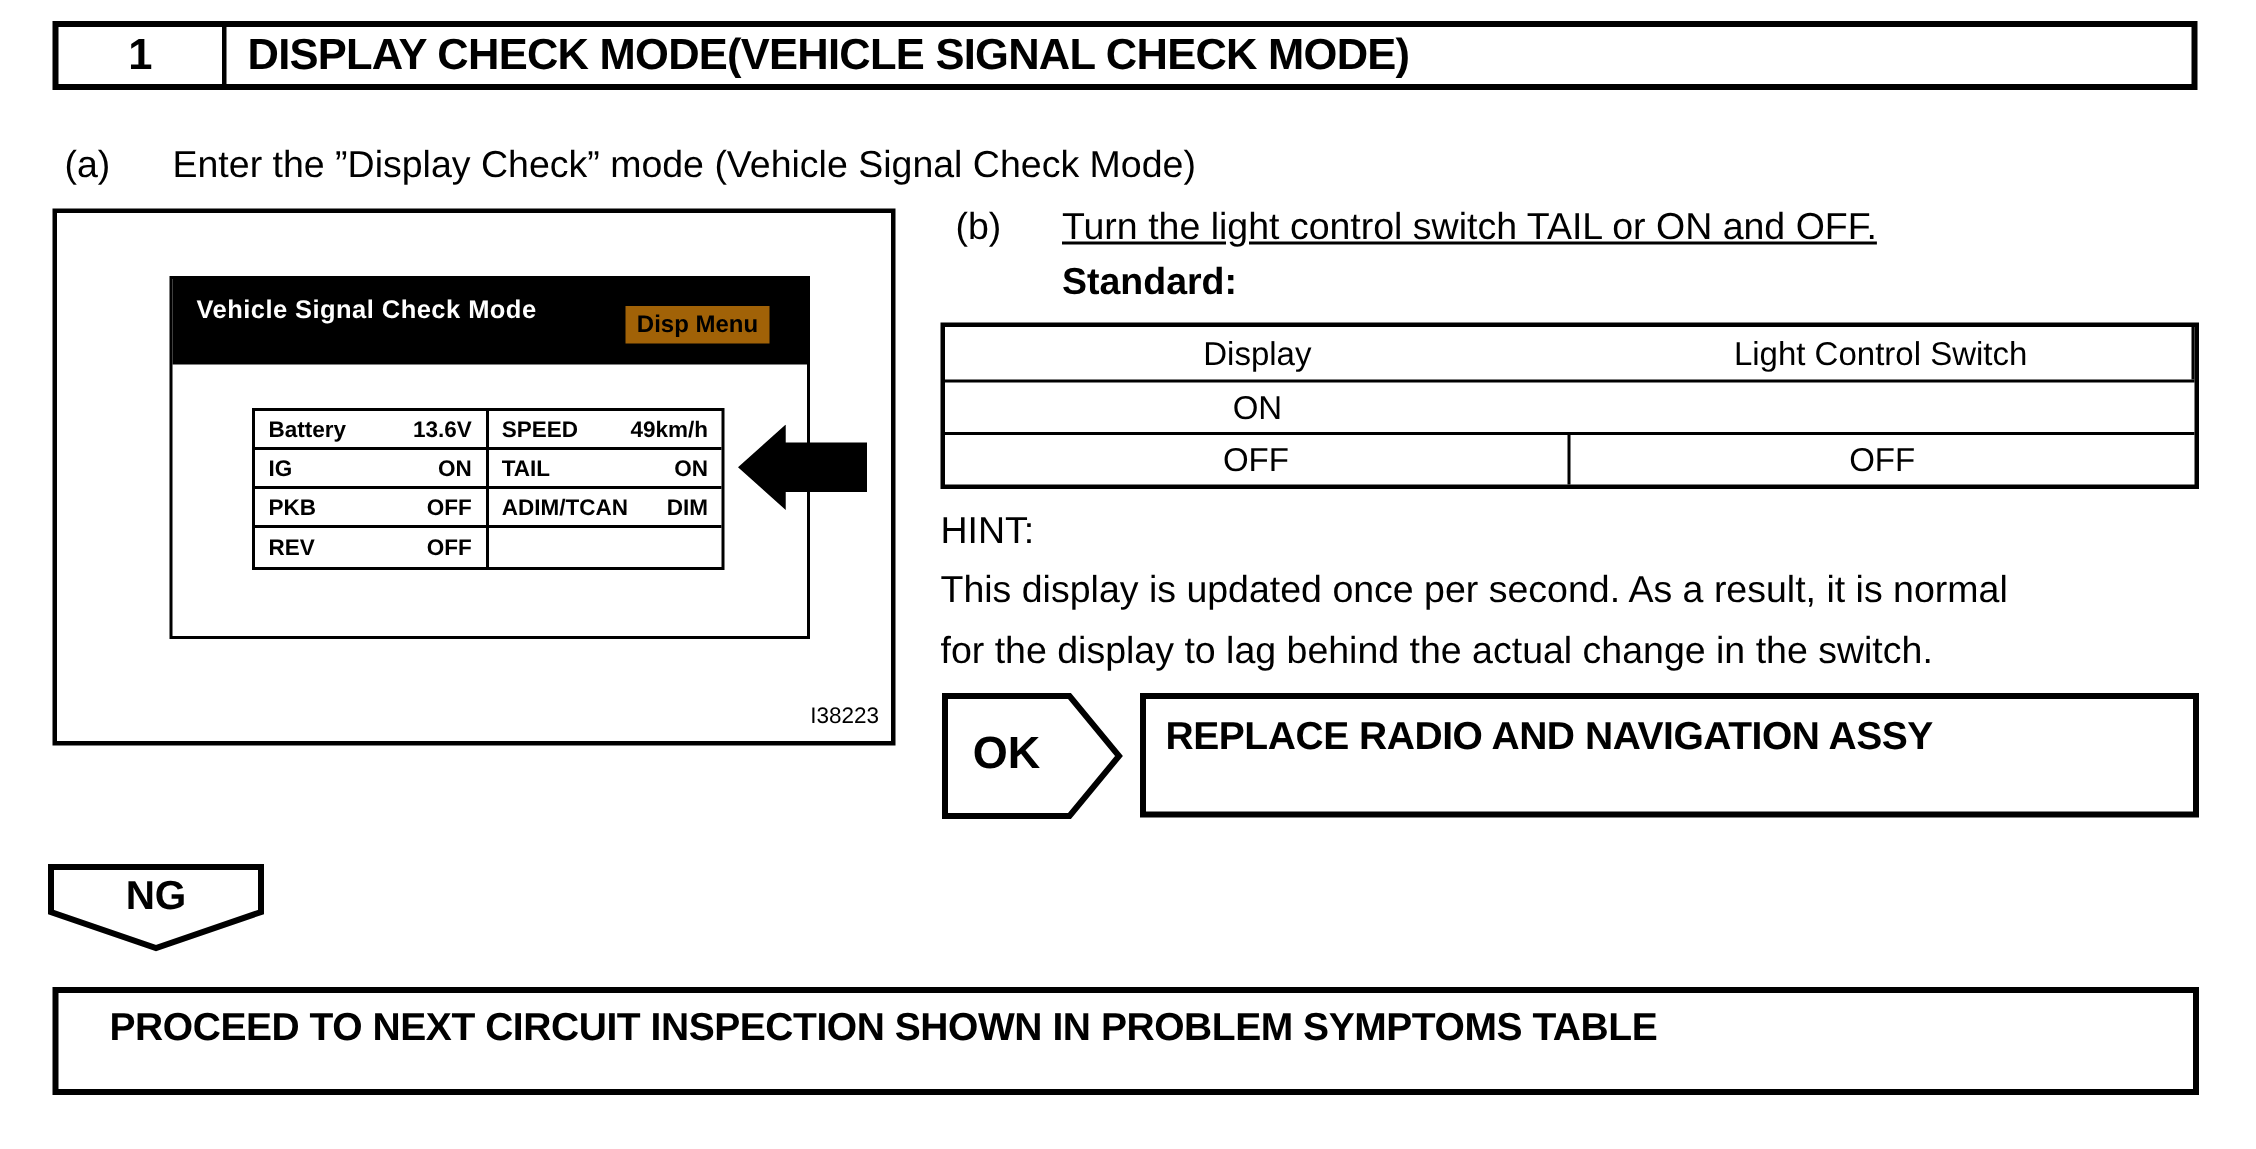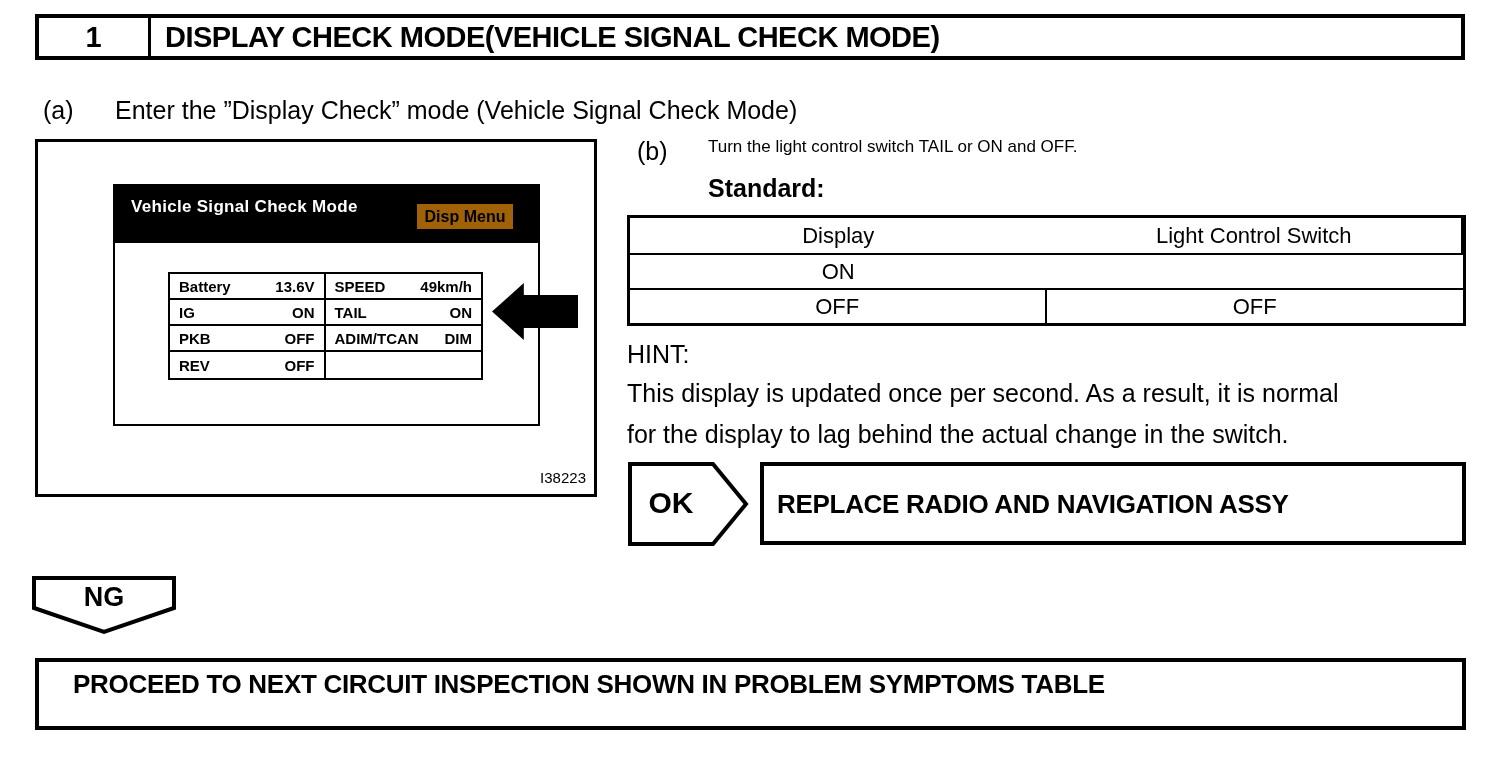--- a/index.html
+++ b/index.html
@@ -35,38 +35,38 @@
   .srow:last-child { border-bottom:none; }
   .scell { width:50%; display:flex; align-items:center; justify-content:space-between; padding:0 9px;
            font-weight:bold; font-size:15px;text-align:center; }
   .scell.left { border-right:2px solid #000; }
   .pointer-arrow { position:absolute; left:454px; top:141px; width:86px; height:57px; background:#000;
                    clip-path: polygon(0 50%, 37% 0, 37% 21%, 100% 21%, 100% 79%, 37% 79%, 37% 100%); }
   .figure-id { position:absolute; right:8px; bottom:8px; font-size:15px; }
 
   
   .step-b-label { left:637px; top:137px; font-size:25px; }
-  .step-b-text  { left:708px; top:137px; font-size:17px; }
+  .step-b-text  { left:708px; top:137px; font-size:25px;text-decoration:underline; }
   .standard-heading { left:708px; top:174px; font-size:25px; font-weight:bold; }
   .standard-table { left:627px; top:215px; width:839px; border:3px solid #000; }
   .strow { display:flex; height:35px; border-top:2px solid #000; }
   .strow:first-child { border-top:none; }
   .stcell { width:50%; display:flex; align-items:center; justify-content:center; font-size:22px; }
   .stcell.first { border-right:2px solid #000; }
 
   
   .hint-heading { left:627px; top:340px; font-size:25px; }
   .hint-line1 { left:627px; top:379px; font-size:25px; }
   .hint-line2 { left:627px; top:420px; font-size:25px; }
 
   
   .ok-badge { left:628px; top:462px; width:122px; height:84px; }
   .ok-badge svg, .ng-badge svg { position:absolute; left:0; top:0; }
   .badge-label { position:absolute; left:0; width:86px; top:24px; text-align:center; font-weight:bold; font-size:30px; }
-  .ok-action { left:760px; top:462px; width:706px; height:83px; border:4px solid #000; padding:23px 13px;
+  .ok-action { left:760px; top:462px; width:706px; height:83px; border:4px solid #000; padding:9px 13px;
                font-weight:bold; font-size:26px; letter-spacing:-0.3px; }
 
   
   .ng-badge { left:32px; top:576px; width:144px; height:60px; }
   .ng-label { position:absolute; left:0; width:144px; top:6px; text-align:center; font-weight:bold; font-size:27px; }
   .ng-action { left:35px; top:658px; width:1431px; height:72px; border:4px solid #000; padding:7px 34px;
                font-weight:bold; font-size:26px; letter-spacing:-0.3px; }
 </style>
 </head>
 <body>

